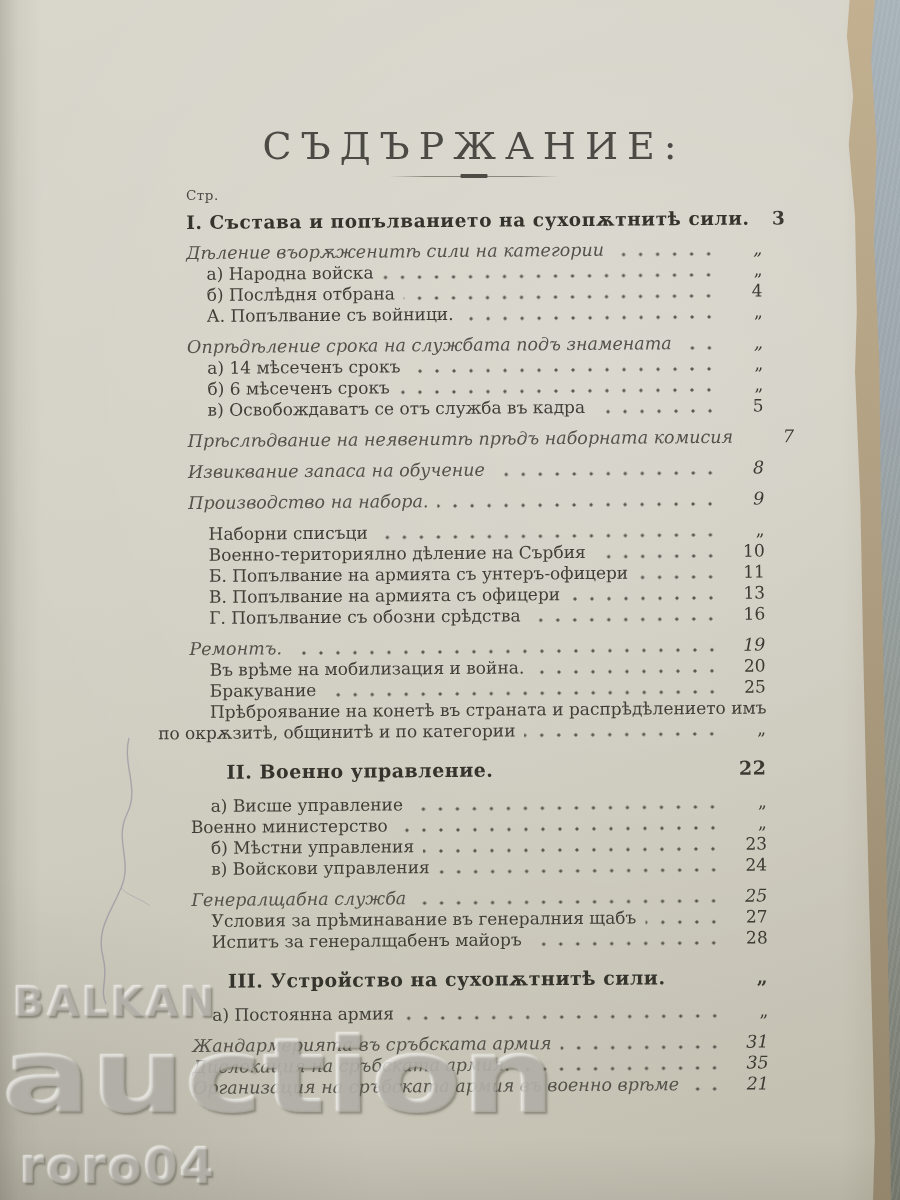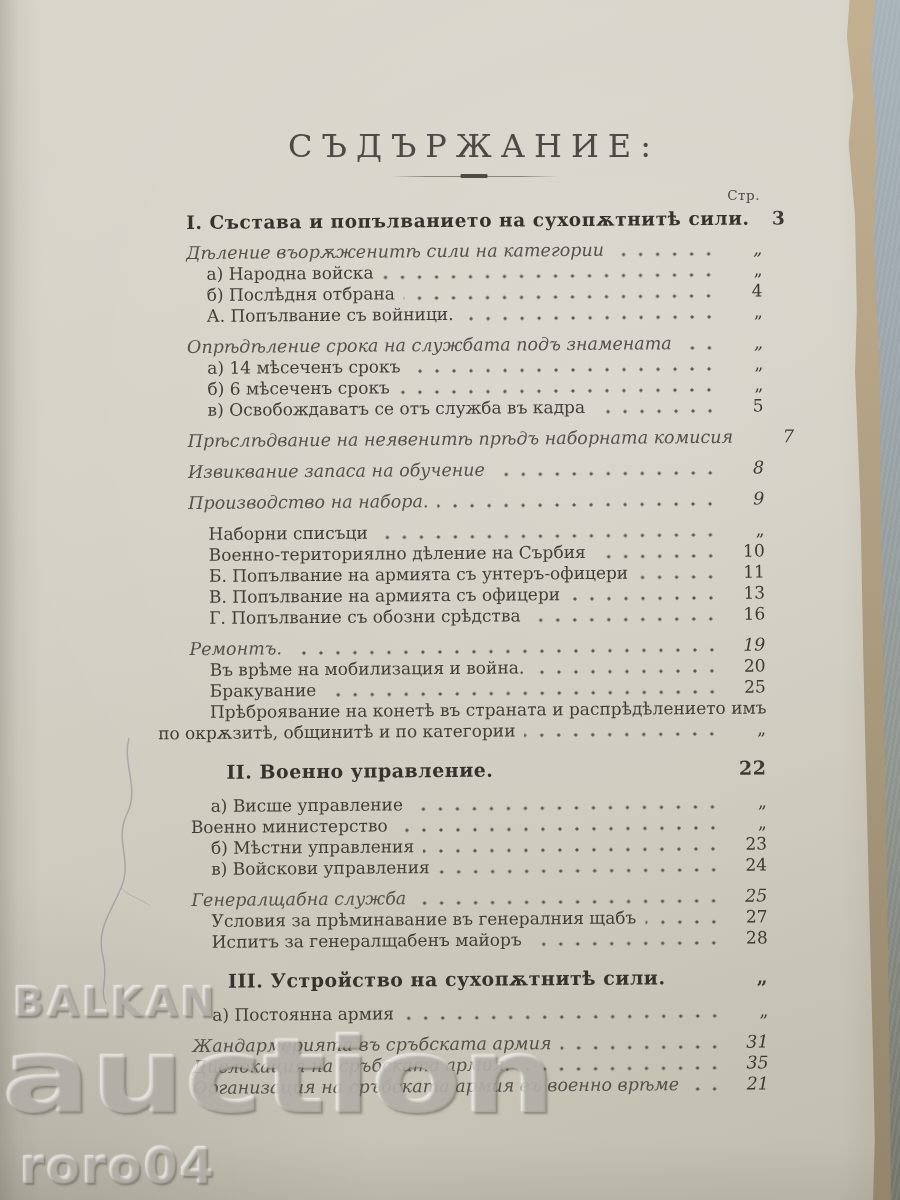--- a/index.html
+++ b/index.html
@@ -34,34 +34,34 @@
     background:
       radial-gradient(120% 90% at 68% 32%,rgba(255,255,255,.16),rgba(0,0,0,0) 60%),
       radial-gradient(60% 42% at 0% 102%,rgba(88,86,73,.20),rgba(0,0,0,0) 70%),
       linear-gradient(90deg,rgba(104,100,88,.28) 0,rgba(104,100,88,.08) 18px,rgba(0,0,0,0) 42px),
       linear-gradient(270deg,rgba(128,112,82,.20) 0,rgba(0,0,0,0) 58px),
       linear-gradient(0deg,rgba(80,78,66,.10) 0,rgba(0,0,0,0) 60px);
   }
   
   .content{position:absolute;left:186px;top:128px;width:576px;color:#403e37;}
   .title{
-    text-align:center;font-size:32px;letter-spacing:9px;color:#4b4a44;
+    text-align:center;font-size:38px;letter-spacing:9px;color:#4b4a44;
     line-height:36px;white-space:nowrap;
   }
   .rule{position:relative;height:14px;width:170px;margin:6px auto 0;}
   .rule::before{
     content:"";position:absolute;left:0;right:0;top:6px;height:1px;
     background:linear-gradient(90deg,rgba(0,0,0,0),#8a867c 22%,#8a867c 78%,rgba(0,0,0,0));
   }
   .rule::after{
     content:"";position:absolute;left:50%;top:4px;transform:translateX(-50%);
     width:27px;height:4px;background:#4d4b43;border-radius:1px;
   }
   .str-label{
-    text-align:right;font-size:13.5px;color:#4b4a44;letter-spacing:.5px;
+    font-size:13.5px;color:#4b4a44;letter-spacing:.5px;
     margin:2px 2px 8px 0;line-height:18px;
   }
   .entries{transform:rotate(-.45deg);transform-origin:0 0;}
   .row{display:flex;align-items:baseline;font-size:17px;line-height:21px;color:#403e37;}
   .row .t{white-space:nowrap;}
   .spacer{flex:1;}
   .leader{
     flex:1;align-self:flex-end;height:14px;margin:0 4px 3px 9px;min-width:12px;
     background-image:radial-gradient(circle at 3px 11px,rgba(62,60,52,.82) 1.3px,rgba(62,60,52,0) 1.9px);
     background-size:17px 14px;background-repeat:repeat-x;background-position:right bottom;

